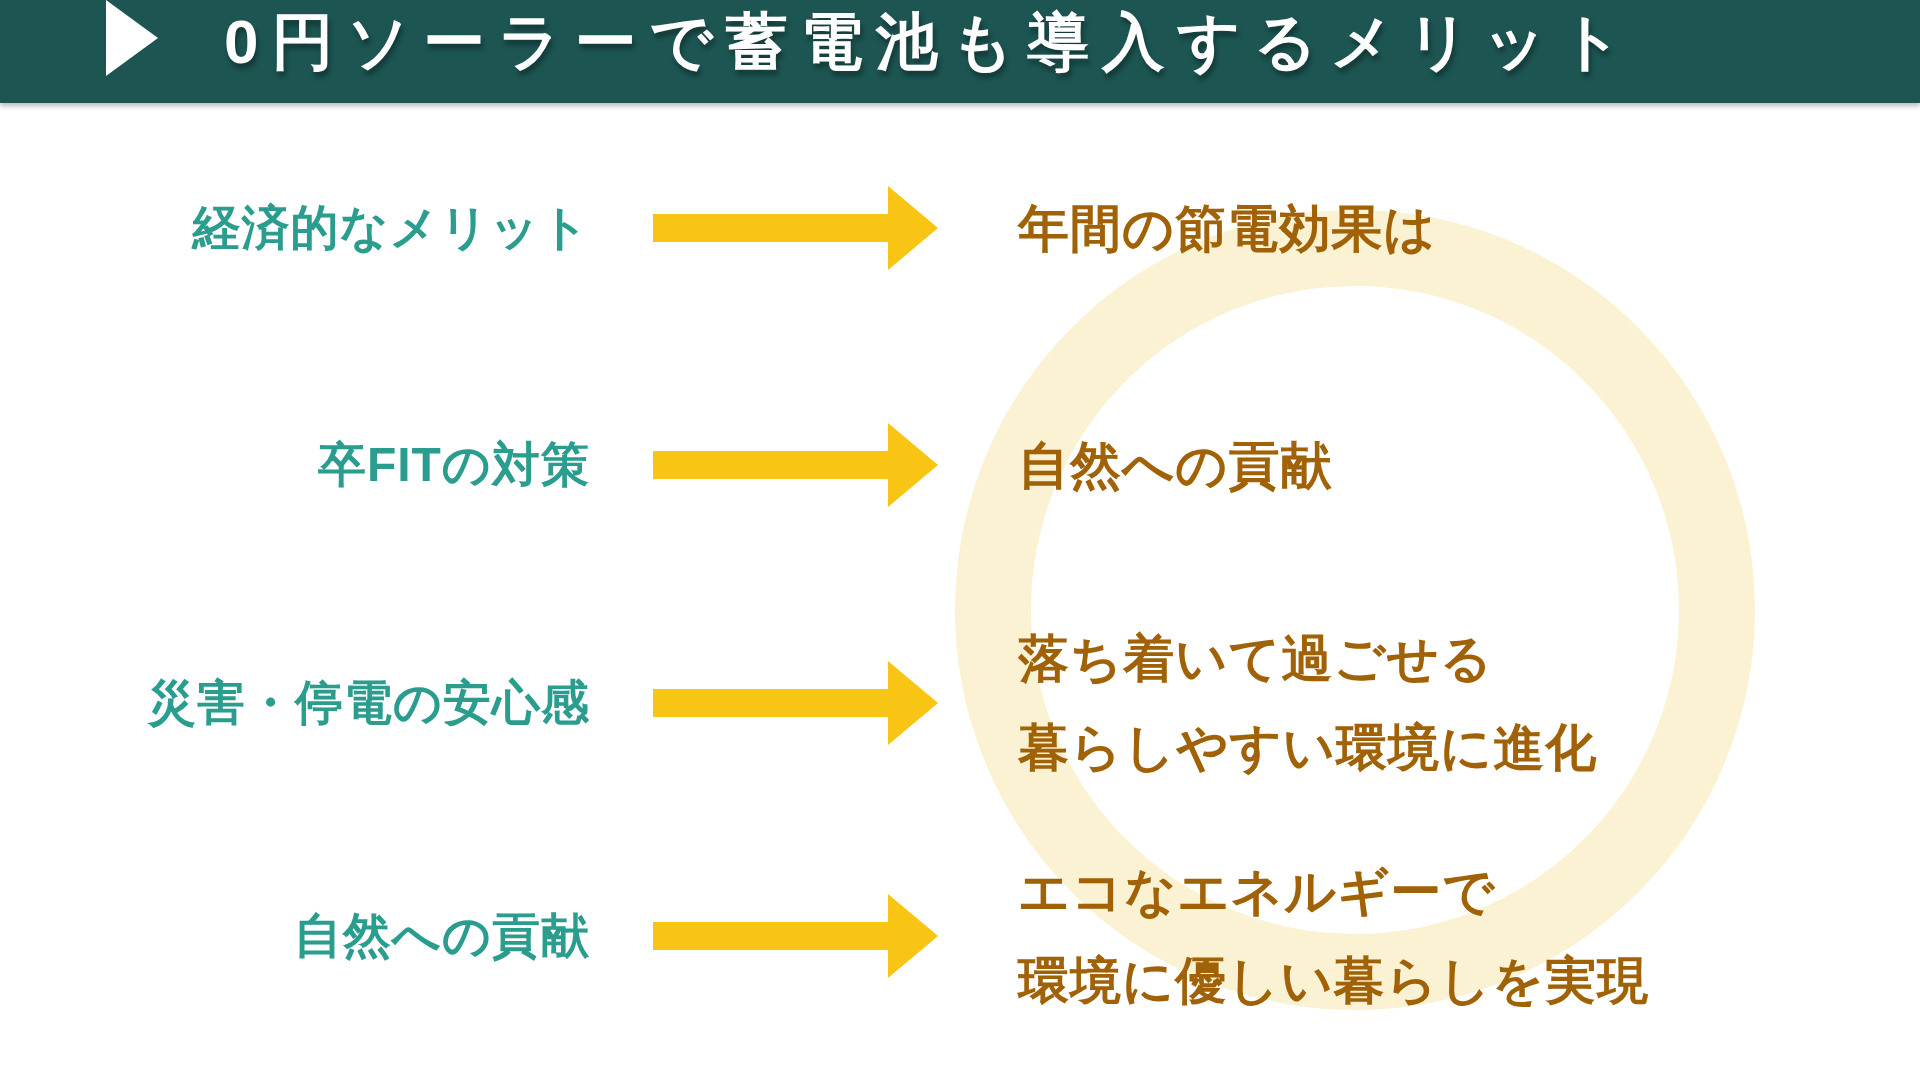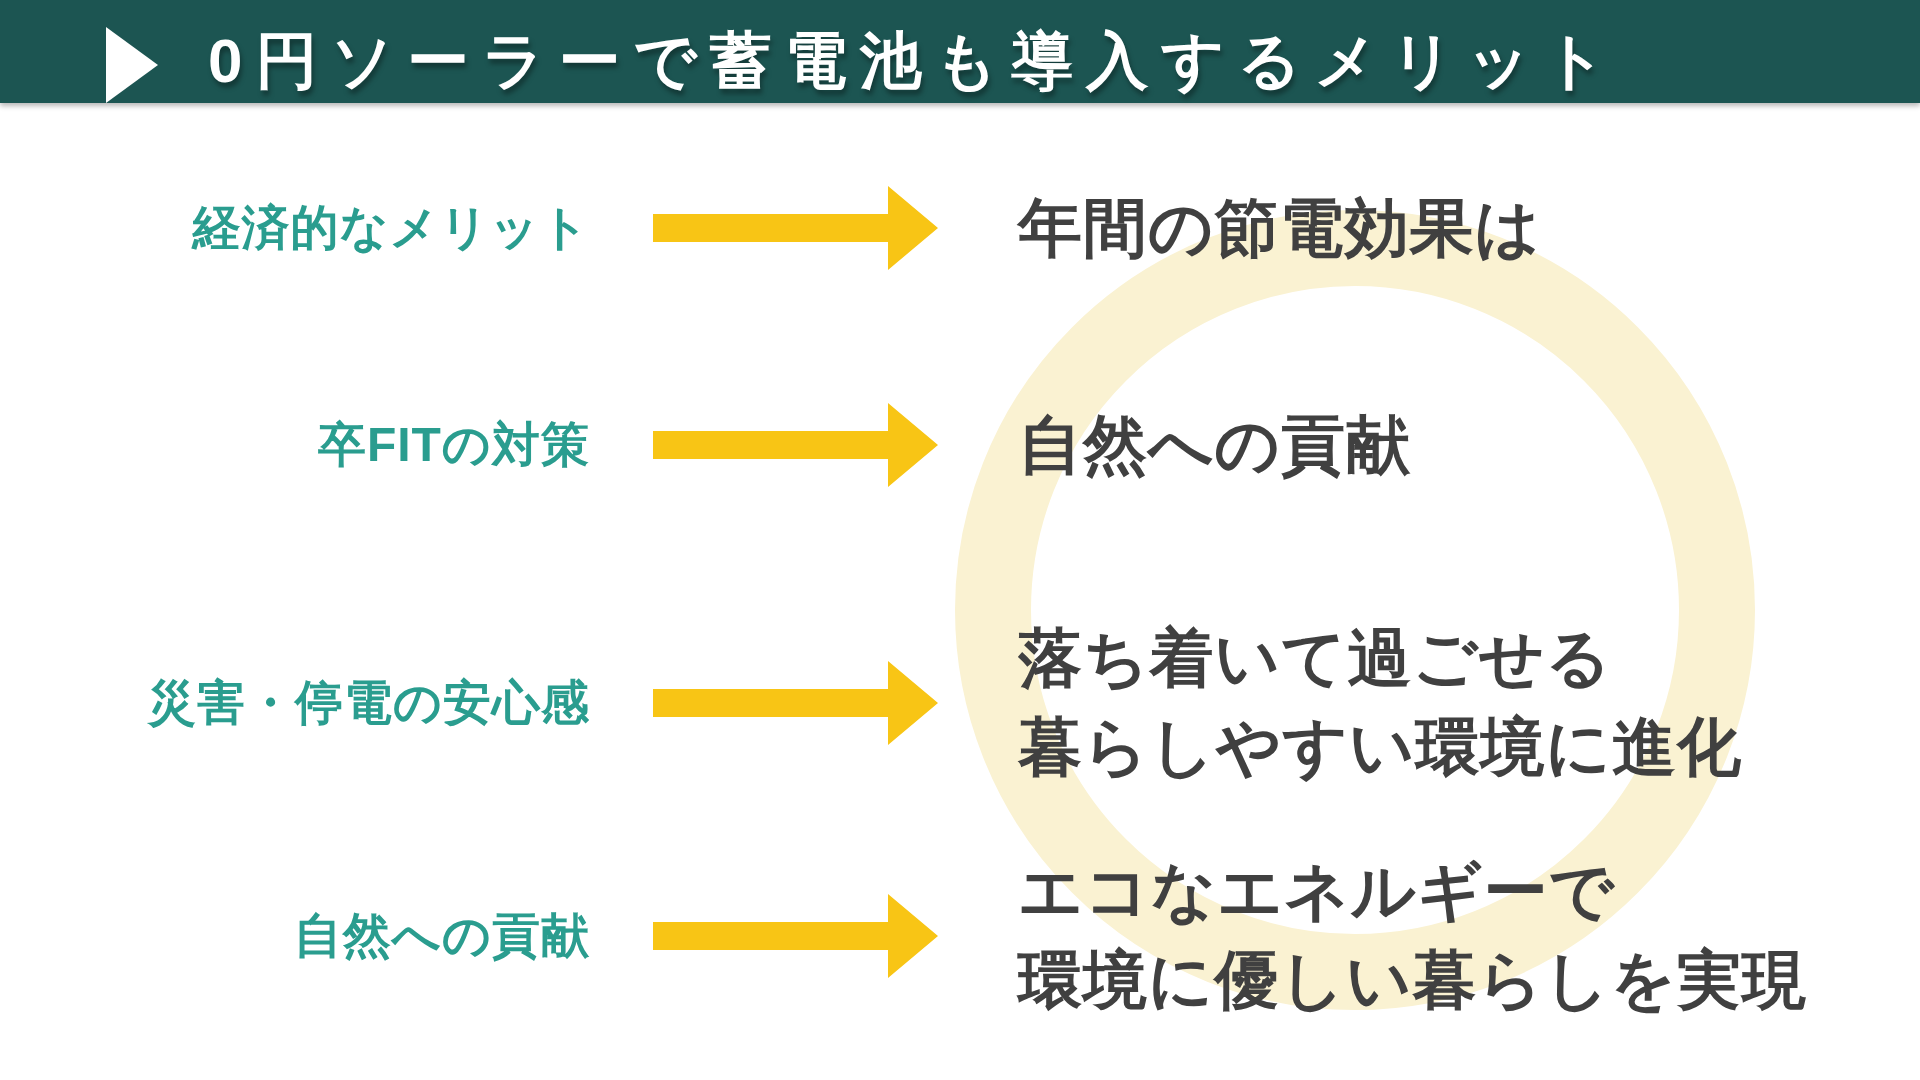--- a/index.html
+++ b/index.html
@@ -25,23 +25,24 @@
     z-index: 0;
     pointer-events: none;
   }
   
   .header {
     position: absolute;
     left: 0; top: 0;
     width: 1920px; height: 103px;
     background: #1C5552;
     display: flex;
-    align-items: flex-end;
+    align-items: flex-start;
     z-index: 2;
     box-shadow: 0 3px 5px rgba(0,0,0,0.28);
+    gap: 16px;
   }
   .tri {
     width: 0; height: 0;
     margin-left: 106px;
     border-left: 52px solid #FFFFFF;
     border-top: 38px solid transparent;
     border-bottom: 38px solid transparent;
   }
   .title {
     margin: 0 0 0 50px;
@@ -54,21 +55,21 @@
   }
   
   .row {
     position: absolute;
     left: 0;
     width: 1920px;
     height: 186px;
     z-index: 1;
   }
   .row-1 { top: 135px; }
-  .row-2 { top: 352px; }
+  .row-2 { top: 372px; }
   .row-3 { top: 610px; }
   .row-4 { top: 843px; }
   .label {
     position: absolute;
     left: 0; top: 50%;
     transform: translateY(-50%);
     width: 590px;
     text-align: right;
     color: #2A9D8F;
     font-size: 48px;
@@ -80,22 +81,22 @@
     position: absolute;
     left: 653px; top: 50%;
     transform: translateY(-50%);
     width: 285px; height: 84px;
     display: block;
   }
   .desc {
     position: absolute;
     left: 1018px; top: 50%;
     transform: translateY(-50%);
-    color: #404040;
-    font-size: 64px;
+    color: #a16207;
+    font-size: 51px;
     font-weight: 900;
     line-height: 89px;
     letter-spacing: 1px;
     white-space: nowrap;
   }
 </style>
 </head>
 <body>
 
 <div class="canvas">

